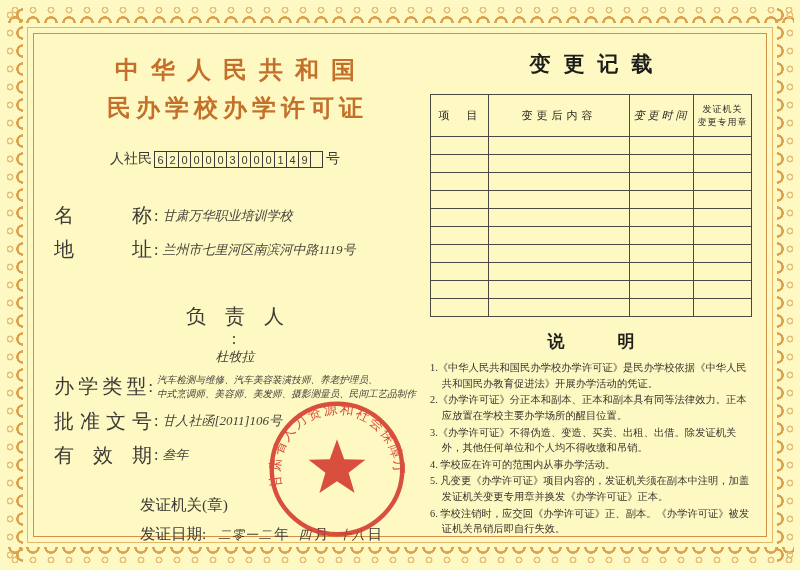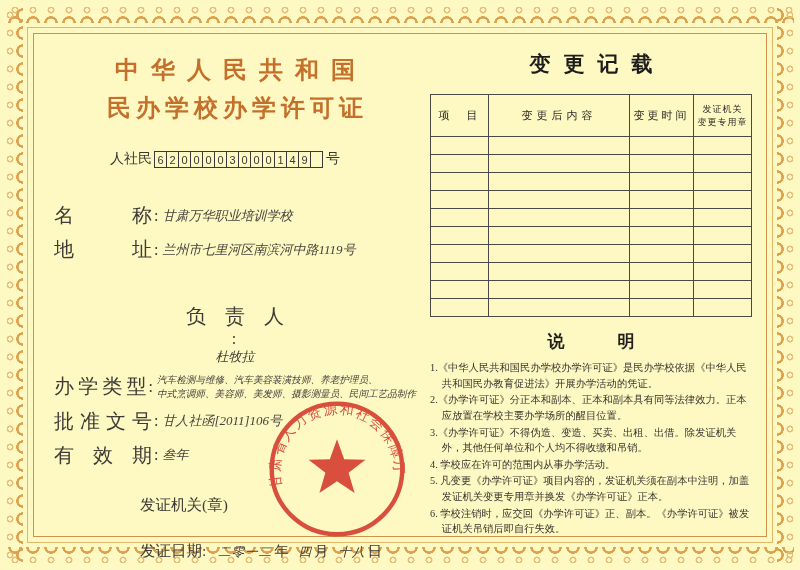--- a/index.html
+++ b/index.html
@@ -53,35 +53,35 @@
 
   .fields { margin-top:34px; }
   .field-row { display:flex; align-items:center; margin:7px 0; }
   .field-row.gap-before { margin-top:40px;flex-direction:column; }
   .f-label { display:inline-block; width:98px; font-size:20px; text-align:justify; text-align-last:justify; color:#3e3a35; }
   .f-colon { margin:0 4px 0 2px; }
   .f-value { font-size:13px; font-style:italic; color:#45413b; white-space:nowrap; }
   .f-value.small2 { font-size:9.6px; line-height:1.45; }
 
   .footer-block { margin:26px 0 0 86px; font-size:15.5px; color:#3e3a35; }
-  .footer-block .issue-date { margin-top:25px; }
+  .footer-block .issue-date { margin-top:8px; }
   .hand { font-style:italic; font-size:12.5px; letter-spacing:1px; }
   .unit { font-size:14.5px; margin:0 6px 0 2px; }
 
   .seal { position:absolute; right:6px; bottom:-14px; width:146px; height:146px; opacity:.88; }
 
   
   .change-title { text-align:center; font-size:21px; font-weight:bold; letter-spacing:13px; text-indent:13px; margin:2px 0 16px; color:#1e1c1a; }
   table.change { width:100%; border-collapse:collapse; table-layout:fixed; }
   table.change th, table.change td { border:1px solid #4c4843; }
   table.change th { font-size:11px; font-weight:normal; height:42px; letter-spacing:3px; color:#2c2925; }
   table.change th.wide-hdr { letter-spacing:4px; }
   table.change th .hdr2 { display:block; font-size:9px; letter-spacing:1px; line-height:1.35; }
   table.change td { height:18px; }
-  .col-item { width:18%; } .col-content { width:44%;font-family:Liberation Mono, monospace; } .col-time { width:20%; } .col-seal { width:18%; }
+  .col-item { width:18%; } .col-content { width:44%;font-family:Liberation Mono, monospace; } .col-time { width:20%;font-style:italic; } .col-seal { width:18%; }
 
   .notes-title { text-align:center; font-size:17px; font-weight:bold; letter-spacing:18px; text-indent:18px; margin:13px 0 7px; color:#211f1c; }
   .notes { font-size:10.3px; line-height:1.52; color:#38342e; }
   .note-item { padding-left:1.15em; text-indent:-1.15em; margin-bottom:1px; }
 </style>
 </head>
 <body>
 
 <div class="page">
   <div class="lace lace-top"></div>

